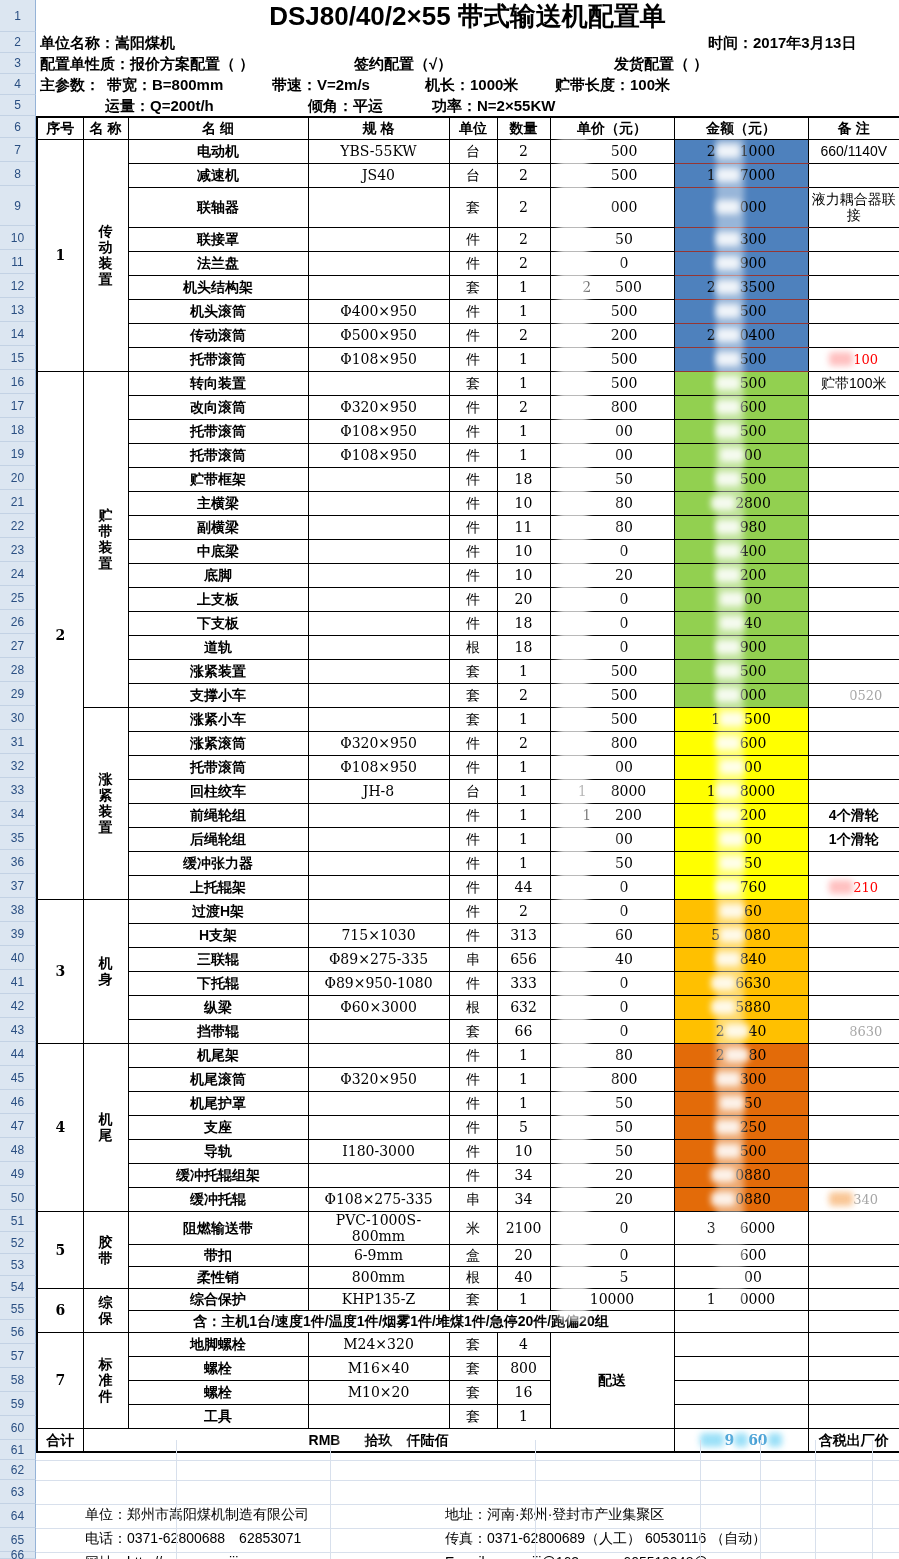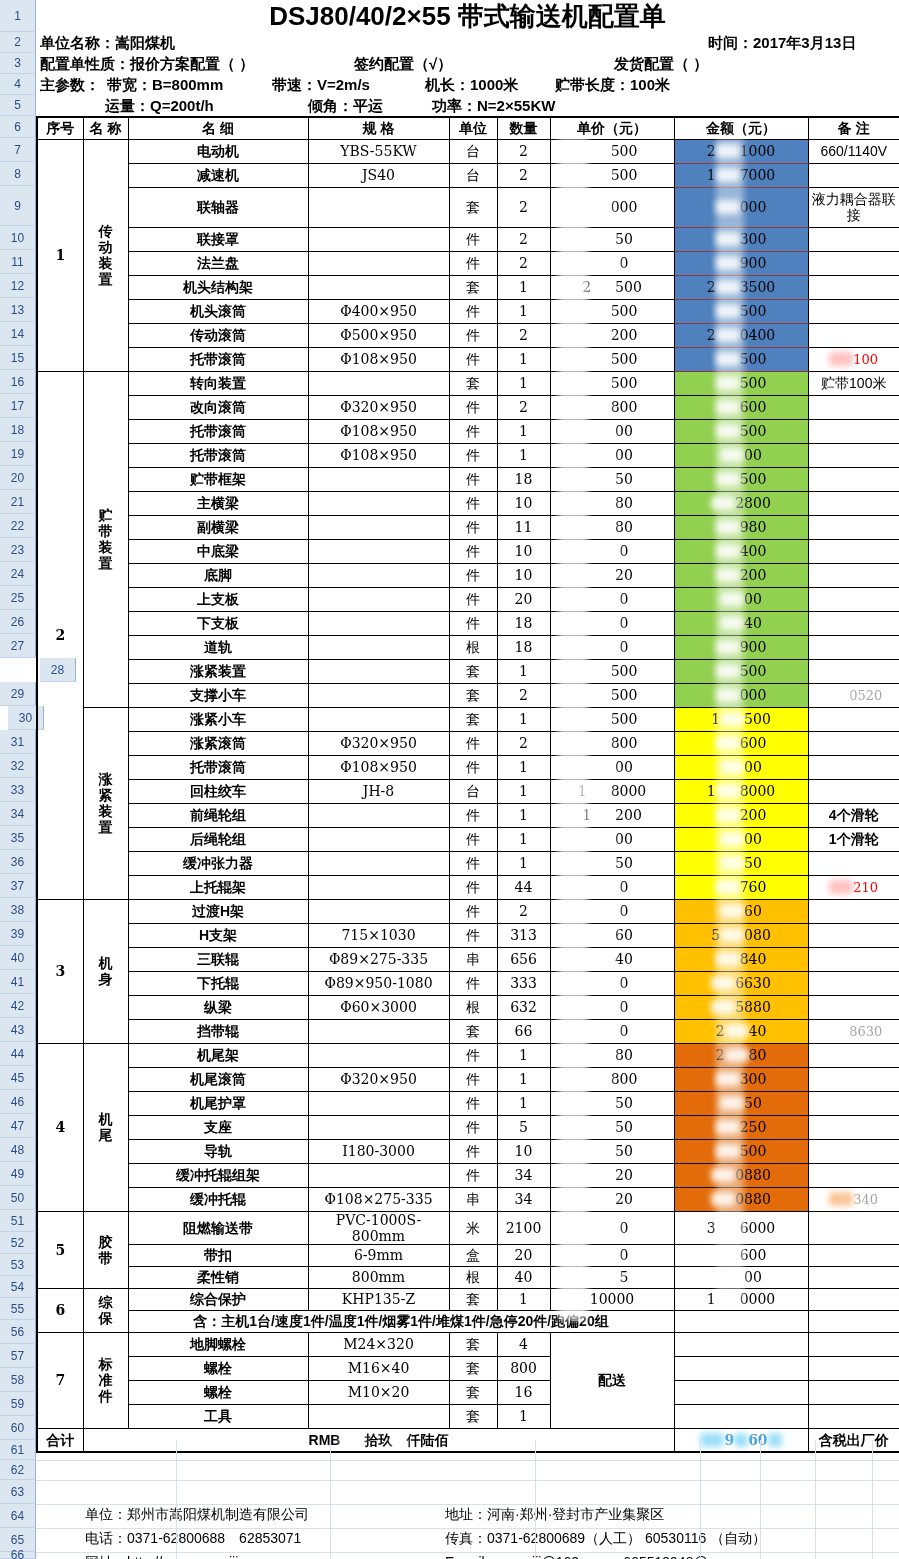--- a/index.html
+++ b/index.html
@@ -76,23 +76,23 @@
       <div class="gcell" style="height: 24px;">18</div>
       <div class="gcell" style="height: 24px;">19</div>
       <div class="gcell" style="height: 24px;">20</div>
       <div class="gcell" style="height: 24px;">21</div>
       <div class="gcell" style="height: 24px;">22</div>
       <div class="gcell" style="height: 24px;">23</div>
       <div class="gcell" style="height: 24px;">24</div>
       <div class="gcell" style="height: 24px;">25</div>
       <div class="gcell" style="height: 24px;">26</div>
       <div class="gcell" style="height: 24px;">27</div>
-      <div class="gcell" style="height: 24px; margin-left: 40px;">28</div>
+      <div class="gcell" style="height: 24px;">28</div>
       <div class="gcell" style="height: 24px;">29</div>
-      <div class="gcell" style="height: 24px; margin-left: 8px;">30</div>
+      <div class="gcell" style="height: 24px;">30</div>
       <div class="gcell" style="height: 24px;">31</div>
       <div class="gcell" style="height: 24px;">32</div>
       <div class="gcell" style="height: 24px;">33</div>
       <div class="gcell" style="height: 24px;">34</div>
       <div class="gcell" style="height: 24px;">35</div>
       <div class="gcell" style="height: 24px;">36</div>
       <div class="gcell" style="height: 24px;">37</div>
       <div class="gcell" style="height: 24px;">38</div>
       <div class="gcell" style="height: 24px;">39</div>
       <div class="gcell" style="height: 24px;">40</div>

